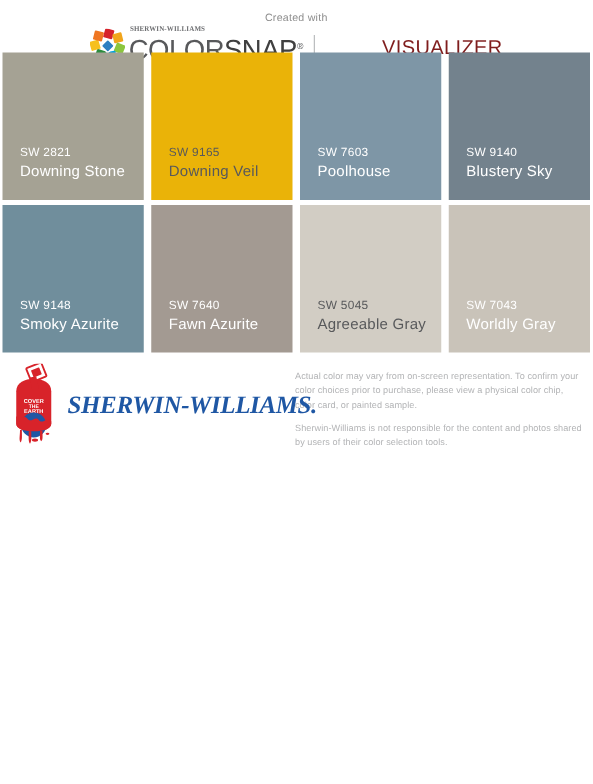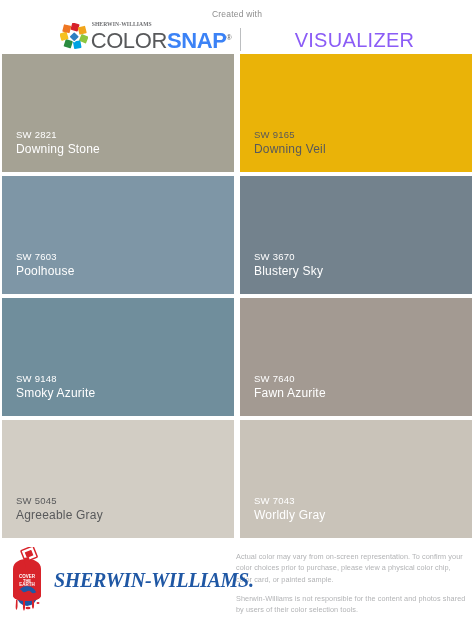--- a/index.html
+++ b/index.html
@@ -11,21 +11,21 @@
   }
   body {
     width: 474px;
     height: 627px;
     font-family: "Liberation Sans", sans-serif;
     overflow: hidden;
   }
 
   
   #header {
-    height: 54px;
+    height: 42px;
     position: relative;
     background: #ffffff;
   }
   #created-with {
     position: absolute;
     top: 9px;
     left: 0;
     right: 0;
     text-align: center;
     font-size: 8.5px;
@@ -67,52 +67,52 @@
     transform: scaleY(1.05);
   }
   #colorsnap-wordmark {
     font-size: 22px;
     line-height: 22px;
     color: #58595b;
     letter-spacing: -0.4px;
     white-space: nowrap;
     font-weight: 400;
   }
-  #colorsnap-wordmark .bold { font-weight: bold; color: #3b82f6; }
+  #colorsnap-wordmark .bold { font-weight: normal; color: #404040; }
   #colorsnap-wordmark .tm {
     font-size: 7px;
     vertical-align: super;
     letter-spacing: 0;
   }
   #divider-bar {
     width: 1px;
     height: 23px;
     background: #bcbec0;
     margin: 0 6px 0 4px;
     align-self: center;
     position: relative;
     top: 3px;
   }
   #visualizer-wordmark {
-    font-size: 20px;
+    font-size: 16px;
     line-height: 22px;
-    color: #8b5cf6;
+    color: #7f1d1d;
     letter-spacing: 0.3px;
     white-space: nowrap;
     align-self: center;
     position: relative;
     top: 3px;
     font-weight: 400;
     margin-left: 44px;
   }
 
   
   #swatch-grid {
     display: grid;
-    grid-template-columns: 1fr 1fr;
+    grid-template-columns: 1fr 1fr 1fr 1fr;
     grid-auto-rows: 118px;
     column-gap: 6px;
     row-gap: 4px;
     padding: 0 2px;
   }
   .swatch {
     position: relative;
     overflow: hidden;
   }
   .swatch-labels {
@@ -235,21 +235,21 @@
 
   <div class="swatch light-text" style="background: rgb(126, 150, 166);">
     <div class="swatch-labels">
       <span class="swatch-code">SW 7603</span>
       <span class="swatch-name">Poolhouse</span>
     </div>
   </div>
 
   <div class="swatch light-text" style="background: rgb(115, 130, 141);">
     <div class="swatch-labels">
-      <span class="swatch-code">SW 3670</span>
+      <span class="swatch-code">SW 9140</span>
       <span class="swatch-name">Blustery Sky</span>
     </div>
   </div>
 
   <div class="swatch light-text" style="background: rgb(112, 142, 156);">
     <div class="swatch-labels">
       <span class="swatch-code">SW 9148</span>
       <span class="swatch-name">Smoky Azurite</span>
     </div>
   </div>

